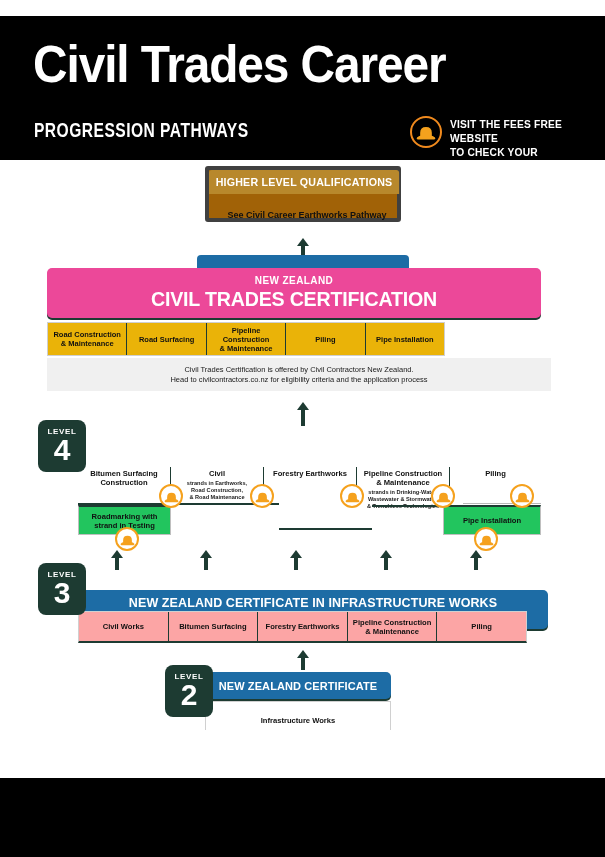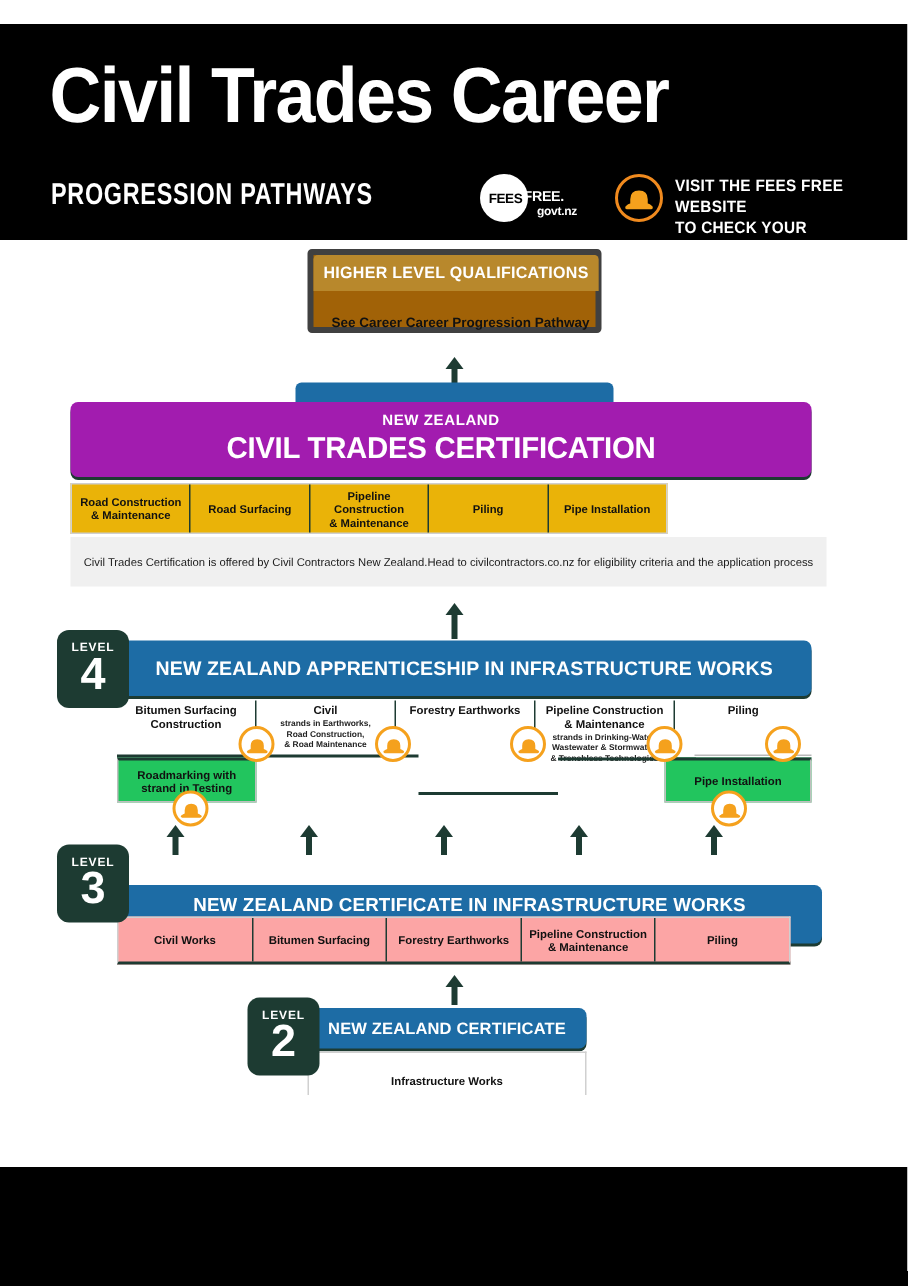--- a/index.html
+++ b/index.html
@@ -106,21 +106,21 @@
     color:#111; font-size:9px; font-weight:700;
   }
 
   
   .ctc-tab {
     position:absolute; left:197px; top:255px; width:212px; height:22px;
     background:#1d6ca5; border-radius:4px 4px 0 0;
   }
   .ctc-main {
     position:absolute; left:47px; top:268px; width:494px; height:50px;
-    background:#a21caf; border-radius:5px;
+    background:#ec4899; border-radius:5px;
     box-shadow: 0 2px 0 0 #1d3b32;
   }
   .ctc-l1 {
     position:absolute; width:100%; top:7px; text-align:center;
     color:#ffffff; font-size:10px; font-weight:700; letter-spacing:0.4px;
   }
   .ctc-l2 {
     position:absolute; width:100%; top:20px; text-align:center;
     color:#ffffff; font-size:20px; font-weight:700; letter-spacing:-0.2px;
     transform: scaleX(0.98); transform-origin: center top;
@@ -132,21 +132,21 @@
   }
   .ctc-cols .c {
     flex:1; display:flex; align-items:center; justify-content:center;
     text-align:center; font-size:7.5px; font-weight:700; color:#111;
     line-height:9px; border-right:1px solid #1d3b32; padding:0 2px;
   }
   .ctc-cols .c:last-child { border-right:none; }
   .ctc-note {
     position:absolute; left:47px; top:358px; width:504px; height:33px;
     background:#f0f0f0;
-    display:flex; flex-direction:row; align-items:center; justify-content:center;
+    display:flex; flex-direction:column; align-items:center; justify-content:center;
     color:#1a1a1a; font-size:7.5px; line-height:10px; text-align:center;
   }
 
   
   .lvl-badge {
     position:absolute; width:48px; height:52px;
     background:#1d3b32; border-radius:8px; z-index:9;
     color:#ffffff; text-align:center;
   }
   .lvl-badge .lw { font-size:8px; font-weight:700; letter-spacing:0.6px; margin-top:7px; }
@@ -231,43 +231,37 @@
 </style>
 </head>
 <body>
 
 <div class="page">
 
   <div class="header">
     <div class="hdr-title">Civil Trades Career</div>
     <div class="hdr-sub">PROGRESSION PATHWAYS</div>
 
-    <div class="feesfree">
-      <div class="ff-circle"></div>
-      <div class="ff-fees">FEES</div>
-      <div class="ff-free">FREE.</div>
-      <div class="ff-govt">govt.nz</div>
-    </div>
 
     <div class="hat-badge">
       <svg class="hat" width="20" height="18" viewBox="0 0 24 20">
         <path d="M2 17 q0 -2 3 -2.6 V11 q0 -7 7 -7 t7 7 v3.4 q3 .6 3 2.6 z" fill="#f5a11d"></path>
         <rect x="1" y="16" width="22" height="3" rx="1.5" fill="#f5a11d"></rect>
       </svg>
     </div>
 
     <div class="hdr-cta">
       <div>VISIT THE FEES FREE WEBSITE</div>
       <div>TO  CHECK YOUR ELIGIBILITY</div>
     </div>
   </div>
 
   <div class="hq-box">
     <div class="hq-head">HIGHER LEVEL QUALIFICATIONS</div>
-    <div class="hq-body">See Career Career Progression Pathway</div>
+    <div class="hq-body">See Civil Career Earthworks Pathway</div>
   </div>
 
   <div class="arrow-up" style="left:297px; top:238px; height:18px;">
     <div class="head"></div>
       <div class="stem" style="height:12px;"></div>
   </div>
 
   <div class="ctc-tab"></div>
   <div class="ctc-main">
     <div class="ctc-l1">NEW ZEALAND</div>
@@ -290,23 +284,20 @@
   <div class="arrow-up" style="left:297px; top:402px; height:24px;">
     <div class="head"></div>
       <div class="stem" style="height:18px;"></div>
   </div>
 
   <div class="lvl-badge" style="left:38px; top:420px;">
     <div class="lw">LEVEL</div>
     <div class="ln">4</div>
   </div>
 
-  <div class="l4-bar">
-    <span>NEW ZEALAND APPRENTICESHIP IN INFRASTRUCTURE WORKS</span>
-  </div>
 
   <div class="l4-cols">
     <div class="l4-col" style="left:0px; width:93px;">
       <div class="t">Bitumen Surfacing<br>Construction</div>
       <div class="s"></div>
     </div>
     <div class="l4-col" style="left:93px; width:93px;">
       <div class="t">Civil</div>
       <div class="s">strands in Earthworks,<br>Road Construction,<br>&amp; Road Maintenance</div>
     </div>

